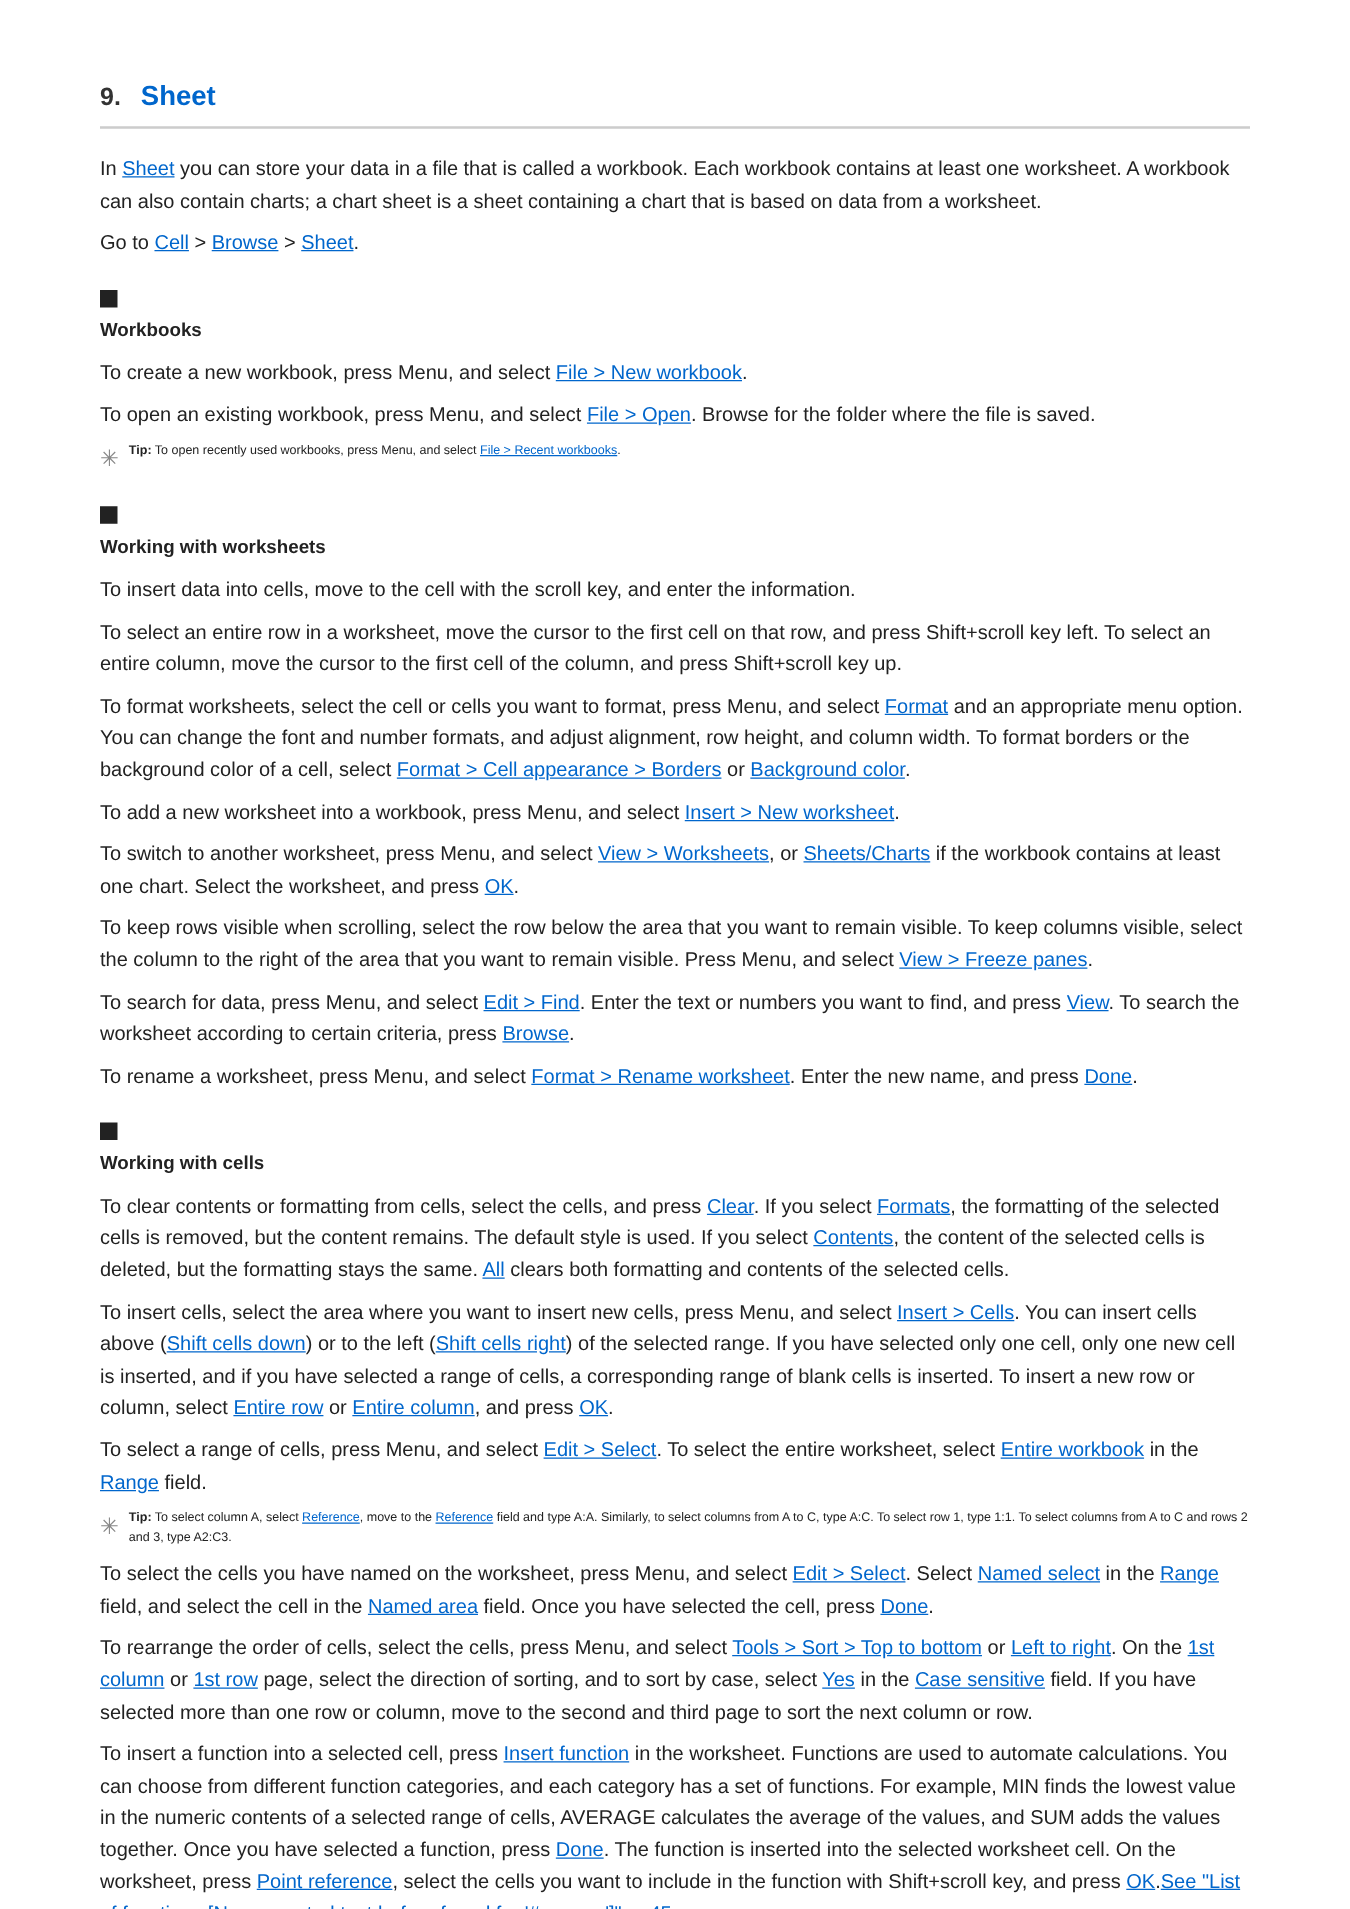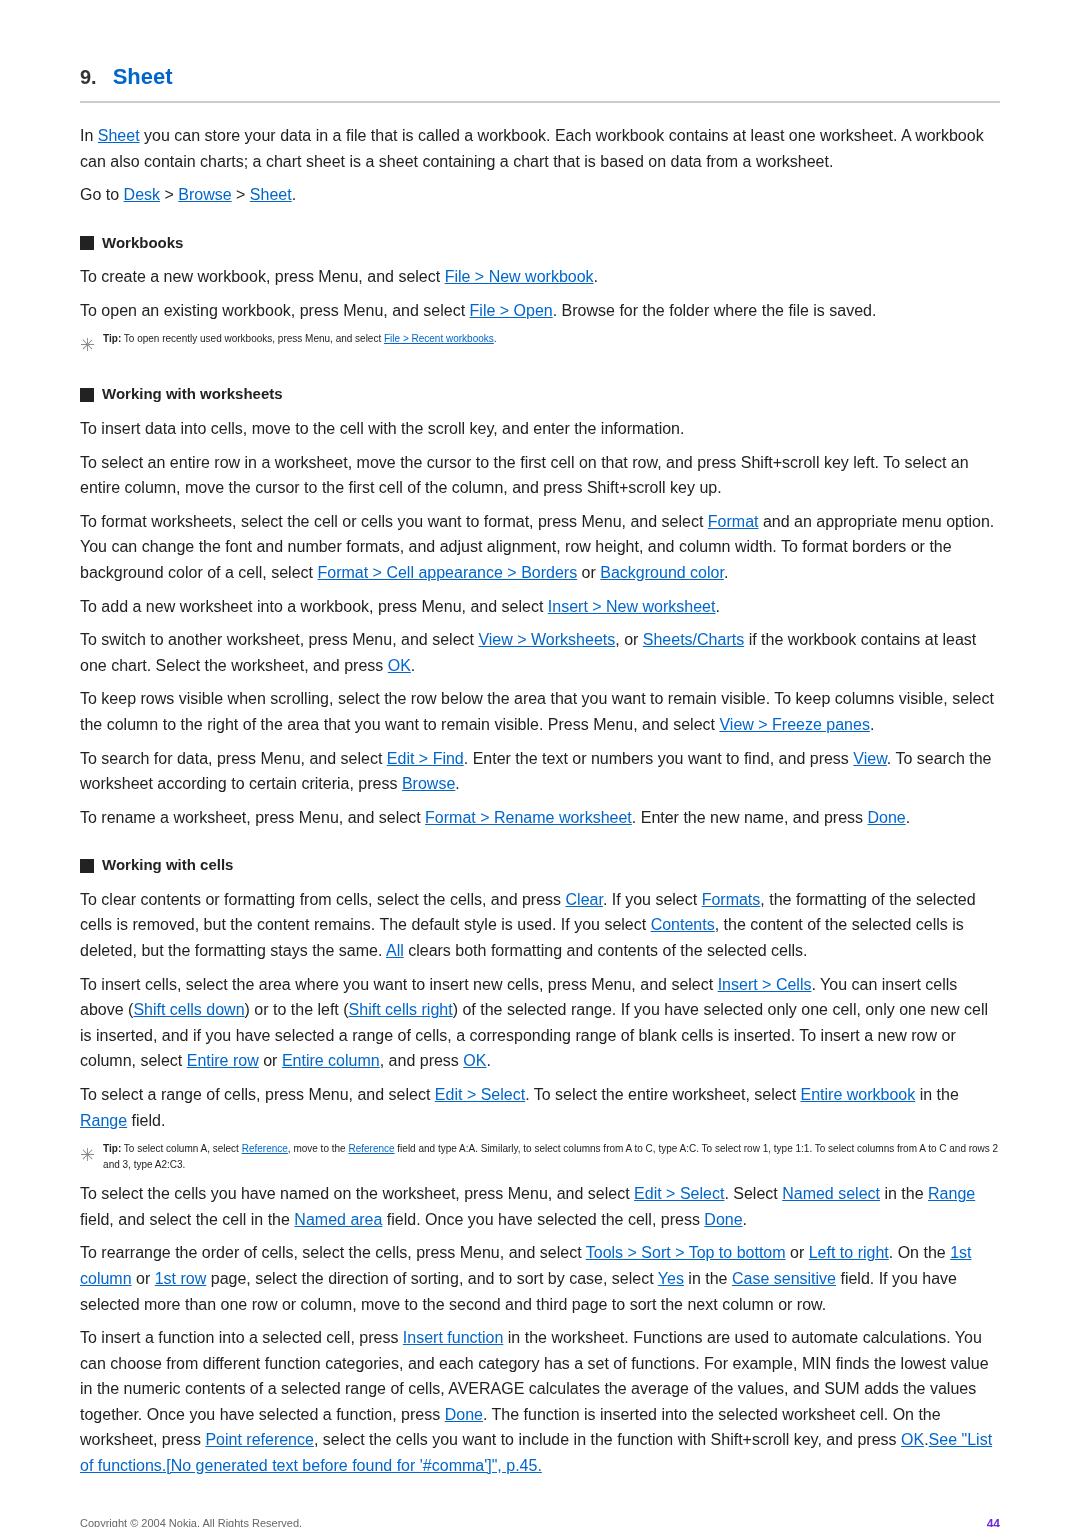--- a/index.html
+++ b/index.html
@@ -48,22 +48,23 @@
     .section {
       margin-bottom: 24px;
     }
 
     .section-header {
       font-size: 15px;
       font-weight: bold;
       color: #222222;
       margin-bottom: 10px;
       display: flex;
-      align-items: center;
+      align-items: flex-start;
       gap: 8px;
+      flex-direction: column;
     }
 
     .section-header-square {
       display: inline-block;
       width: 14px;
       height: 14px;
       background: #222222;
       flex-shrink: 0;
     }
 
@@ -128,21 +129,21 @@
   <div class="page-title-section">
     <span class="chapter-number">9.</span>
     <span class="chapter-title">Sheet</span>
   </div>
 
   <div class="section">
     <p class="para">
       <span>In <span class="link">Sheet</span> you can store your data in a file that is called a workbook. Each workbook contains at least one worksheet. A workbook can also contain charts; a chart sheet is a sheet containing a chart that is based on data from a worksheet.</span>
     </p>
     <p class="para">
-      <span>Go to <span class="link">Desk</span> &gt; <span class="link">Browse</span> &gt; <span class="link">Sheet</span>.</span>
+      <span>Go to <span class="link">Cell</span> &gt; <span class="link">Browse</span> &gt; <span class="link">Sheet</span>.</span>
     </p>
   </div>
 
   <div class="section">
     <div class="section-header">
       <span class="section-header-square"></span>
       <span>Workbooks</span>
     </div>
     <p class="para">
       To create a new workbook, press Menu, and select <span class="link">File &gt; New workbook</span>.

